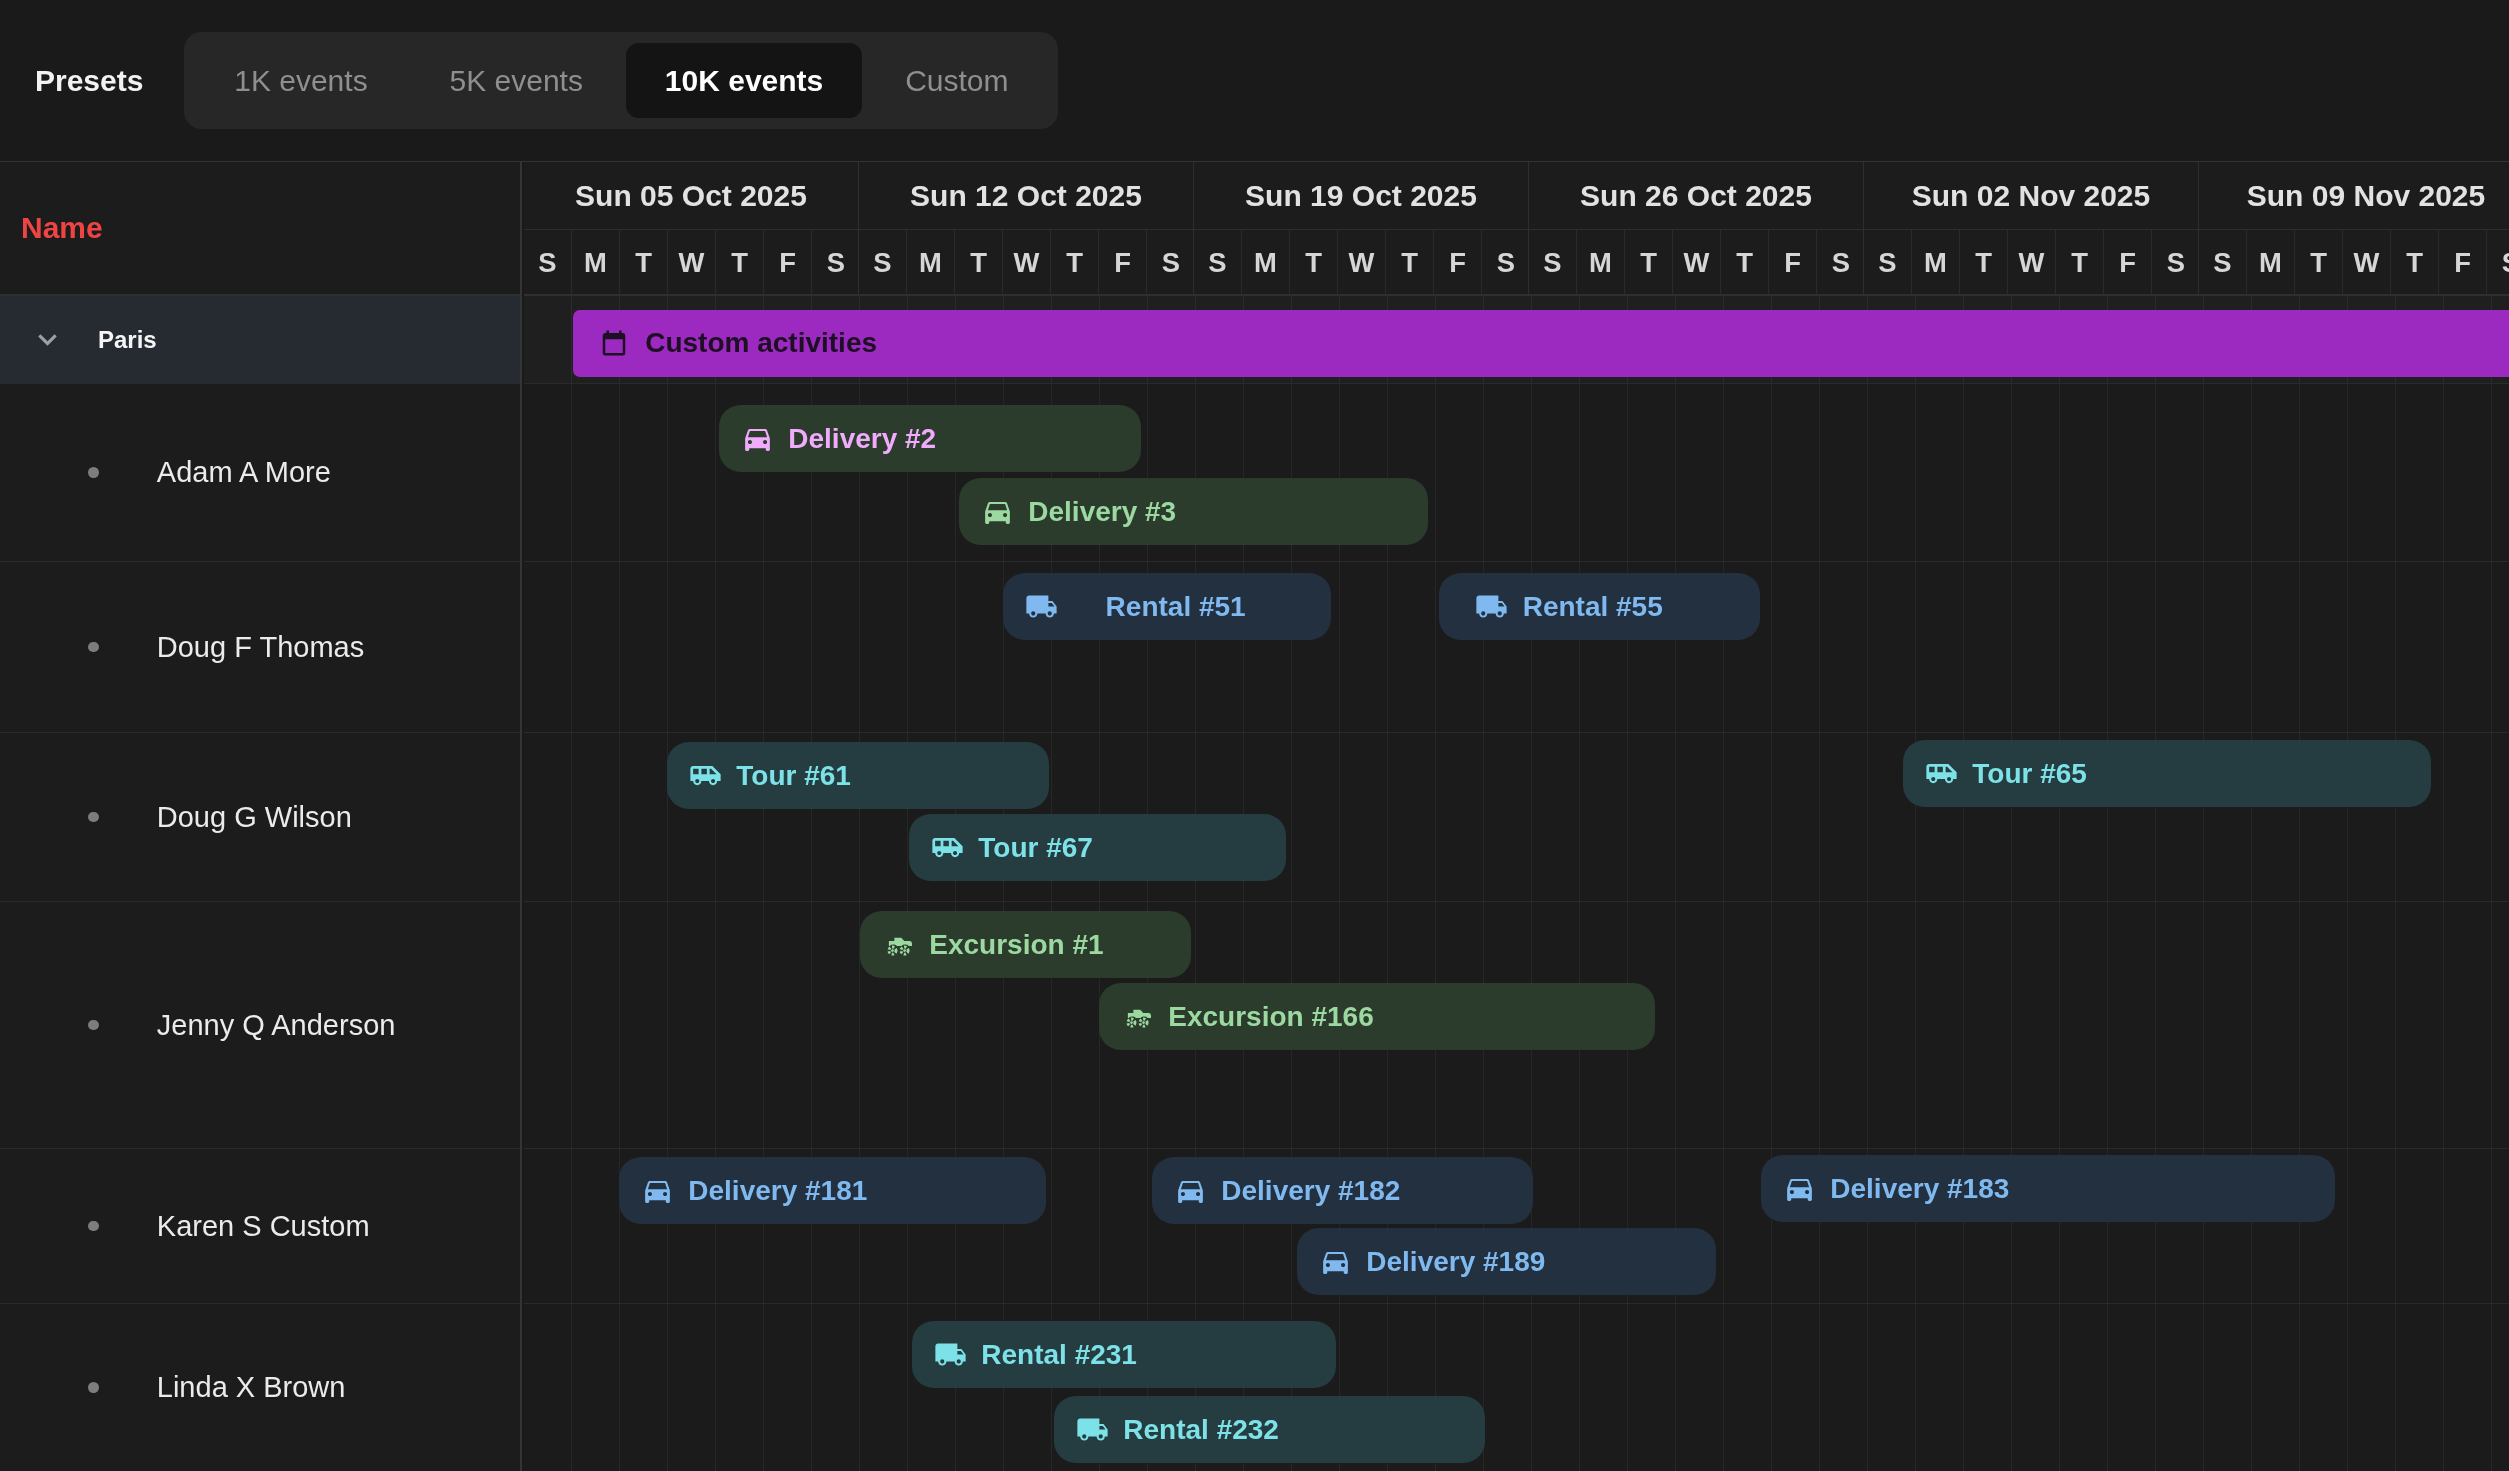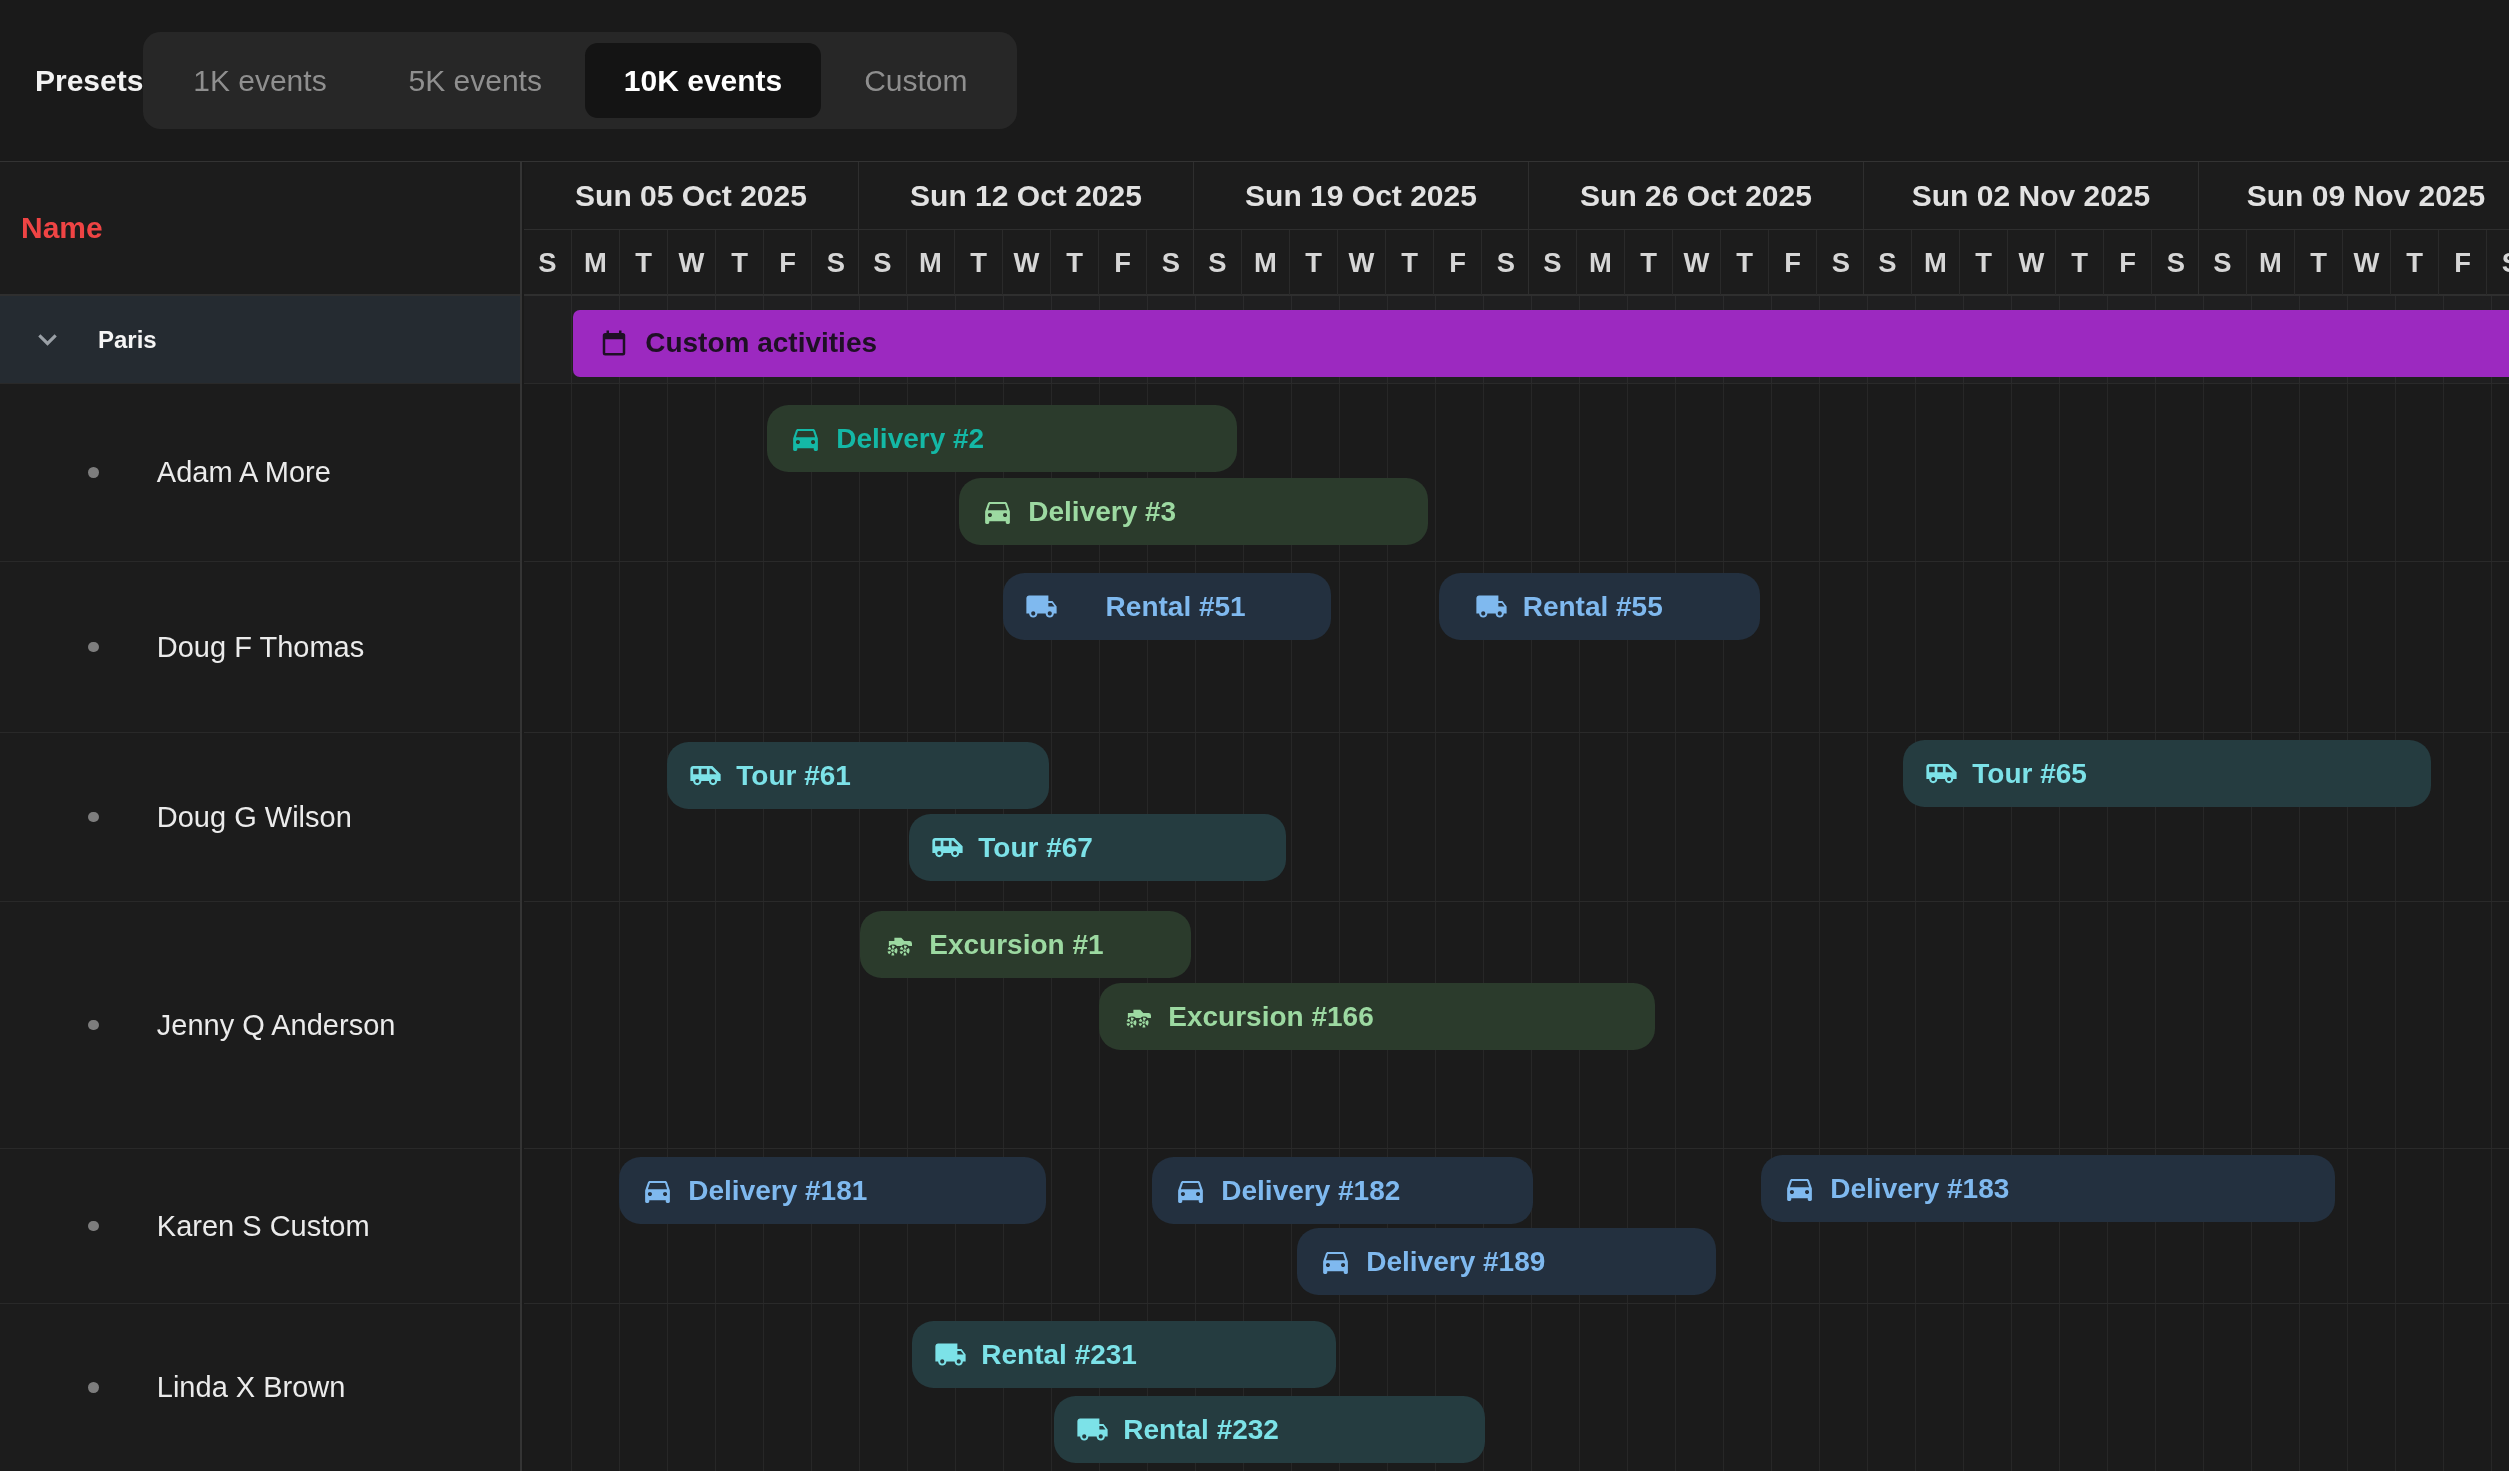--- a/index.html
+++ b/index.html
@@ -2,21 +2,21 @@
 <html><head>
 <meta charset="utf-8">
 <style>
   html,body{margin:0;padding:0;background:#141414;}
   .app{
     position:relative;width:2509px;height:1471px;overflow:hidden;
     background:#1a1a1a;font-family:"Liberation Sans",sans-serif;
     -webkit-font-smoothing:antialiased;
   }
   
-  .toolbar{position:absolute;left:0;top:0;width:100%;height:161px;display:flex;align-items:center;padding-left:35px;box-sizing:border-box;background:#1a1a1a;}
+  .toolbar{position:absolute;left:0;top:0;width:100%;height:161px;display:flex;align-items:center;padding-left:35px;box-sizing:border-box;gap:41px;background:#1a1a1a;}
   .presets-label{font-size:30px;font-weight:600;color:#f2f2f2;}
   .segmented{display:flex;align-items:center;background:#272727;border-radius:17.6px;padding:10.8px;gap:3.9px;height:97px;box-sizing:border-box;}
   .seg{display:flex;align-items:center;justify-content:center;height:75px;padding:0 39px;border-radius:12.7px;font-size:30px;font-weight:500;color:#8f8f8f;cursor:pointer;white-space:nowrap;}
   .seg.active{background:#141414;color:#ffffff;font-weight:700;}
   
   .grid{position:absolute;left:0;top:161px;right:0;bottom:0;border-top:1px solid #333333;box-sizing:border-box;}
   .name-col{position:absolute;left:0;top:0;width:522px;height:100%;background:#1c1c1c;border-right:2px solid #343434;box-sizing:border-box;z-index:3;}
   .name-header{height:134px;display:flex;align-items:center;padding-left:21px;font-size:30px;font-weight:700;color:#ef4444;border-bottom:2px solid #2f2f2f;box-sizing:border-box;}
   .row{display:flex;align-items:center;border-bottom:1px solid #292929;box-sizing:border-box;}
   .group-row{background:#252b31;}
@@ -182,21 +182,21 @@
           </div>
         <div class="events" id="events">
             <div class="event group-bar" style="left: 49px; top: 13.7px; width: 1980px; background: rgb(156, 41, 192); color: rgb(30, 16, 36);">
               <span class="ic">
                 <svg viewBox="0 0 24 24">
                   <path d="M19 4h-1V2h-2v2H8V2H6v2H5a2 2 0 0 0-2 2v14a2 2 0 0 0 2 2h14a2 2 0 0 0 2-2V6a2 2 0 0 0-2-2zm0 16H5V9h14v11z"></path>
                 </svg>
               </span>
               <span>Custom activities</span>
             </div>
-            <div class="event" style="left: 195px; top: 109px; width: 470px; background: rgb(43, 59, 44); color: #14b8a6; margin-left: 48px;">
+            <div class="event" style="left: 195px; top: 109px; width: 422px; background: rgb(43, 59, 44); color: #f0abfc;">
               <span class="ic">
                 <svg viewBox="0 0 24 24">
                   <path d="M18.92 6.01C18.72 5.42 18.16 5 17.5 5h-11c-.66 0-1.21.42-1.42 1.01L3 12v8c0 .55.45 1 1 1h1c.55 0 1-.45 1-1v-1h12v1c0 .55.45 1 1 1h1c.55 0 1-.45 1-1v-8l-2.08-5.99zM6.5 16c-.83 0-1.5-.67-1.5-1.5S5.67 13 6.5 13s1.5.67 1.5 1.5S7.33 16 6.5 16zm11 0c-.83 0-1.5-.67-1.5-1.5s.67-1.5 1.5-1.5 1.5.67 1.5 1.5-.67 1.5-1.5 1.5zM5 11l1.5-4.5h11L19 11H5z"></path>
                 </svg>
               </span>
               <span>Delivery #2</span>
             </div>
             <div class="event" style="left: 435px; top: 182px; width: 469px; background: rgb(43, 59, 44); color: rgb(156, 217, 161);">
               <span class="ic">
                 <svg viewBox="0 0 24 24">

